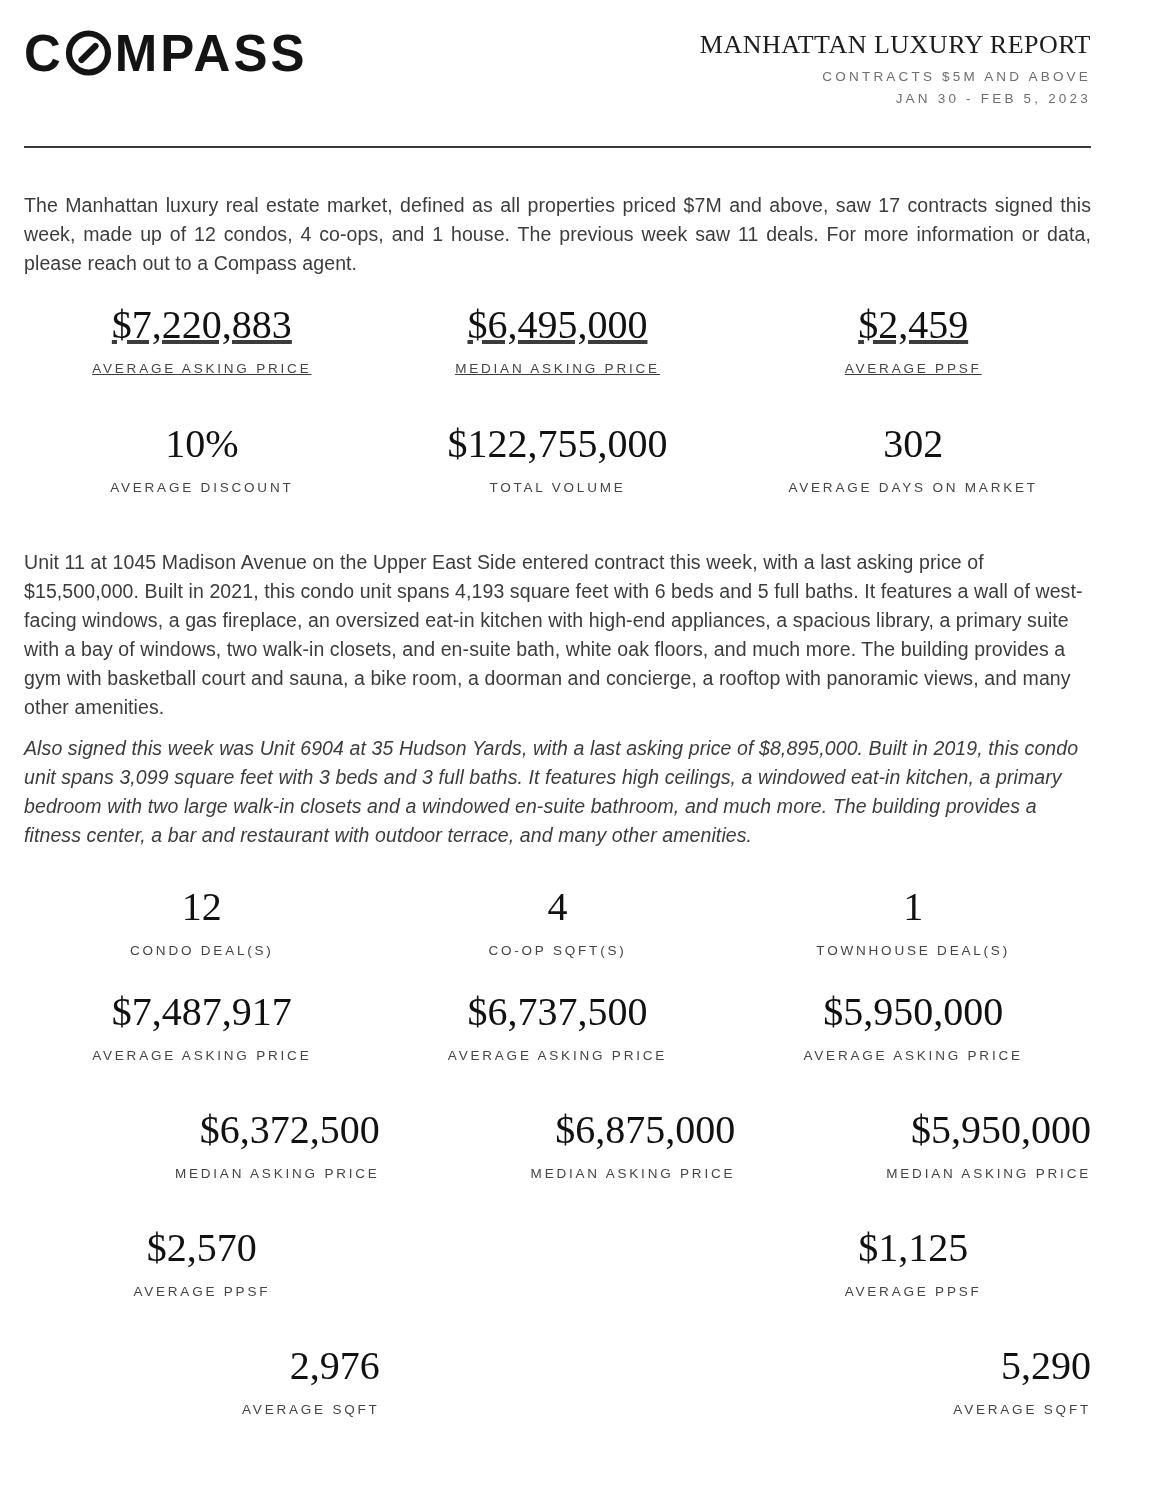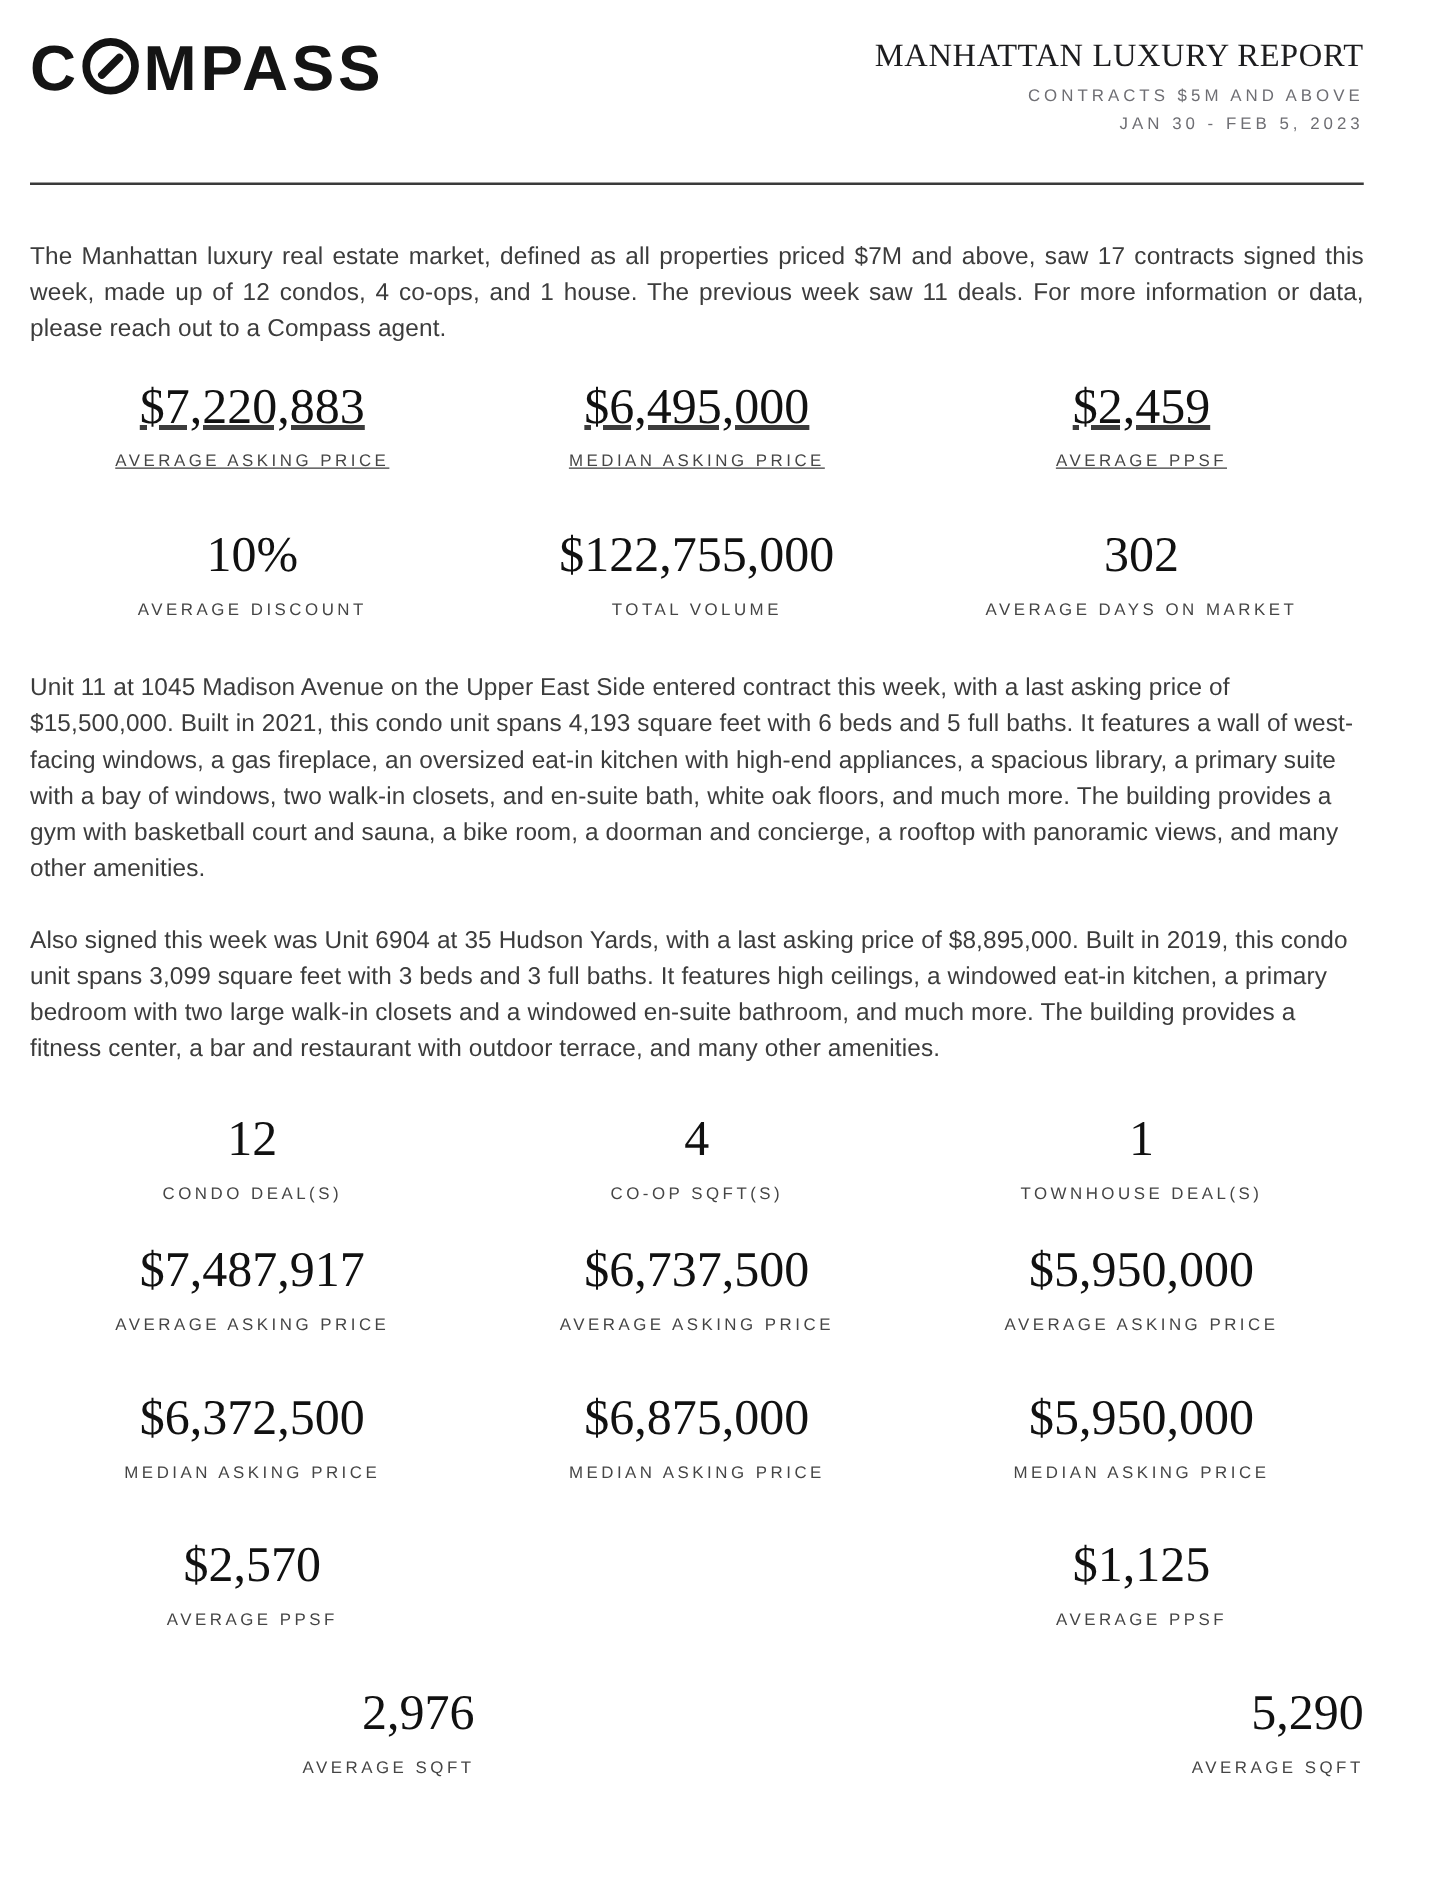--- a/index.html
+++ b/index.html
@@ -48,22 +48,22 @@
 
   
   .para {
     font-size: 19.5px;
     line-height: 29px;
     letter-spacing: 0.1px;
     color: #3c3c3c;
   }
   .para.justify { text-align: justify; }
   .intro { margin-top: 43px; }
-  .p2 { margin-top: 40px; }
-  .p3 { margin-top: 28px; }
+  .p2 { margin-top: 52px; }
+  .p3 { margin-top: 12px; font-style: italic; }
 
   
   .stat-grid { display: grid; grid-template-columns: repeat(3, 1fr); text-align: center; }
   .stat-value {
     font-family: "Liberation Serif", serif;
     font-size: 40px;
     line-height: 46px;
     letter-spacing: 0px;
     color: #111111;
     font-weight: normal;
@@ -72,21 +72,21 @@
     margin-top: 13px;
     font-size: 13.5px;
     line-height: 16px;
     letter-spacing: 2.8px;
     color: #454545;
   }
   .g1-row1 { margin-top: 24px; text-decoration: underline; }
   .g1-row2 { margin-top: 44px; }
   .g2-rowa { margin-top: 34px; }
   .g2-rowb { margin-top: 30px; }
-  .g2-rowc { margin-top: 43px; }
+  .g2-rowc { margin-top: 43px; text-align: right; }
   .g2-rowd { margin-top: 43px; }
   .g2-rowe { margin-top: 43px; text-align: right; }
 </style>
 </head>
 <body>
 
 <div class="page">
 
   <div class="header">
     <div class="logo">

